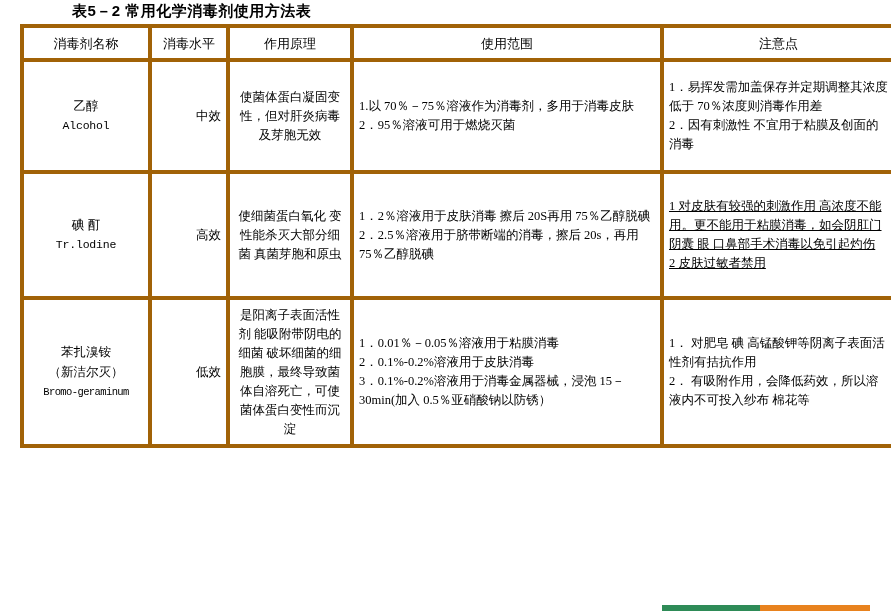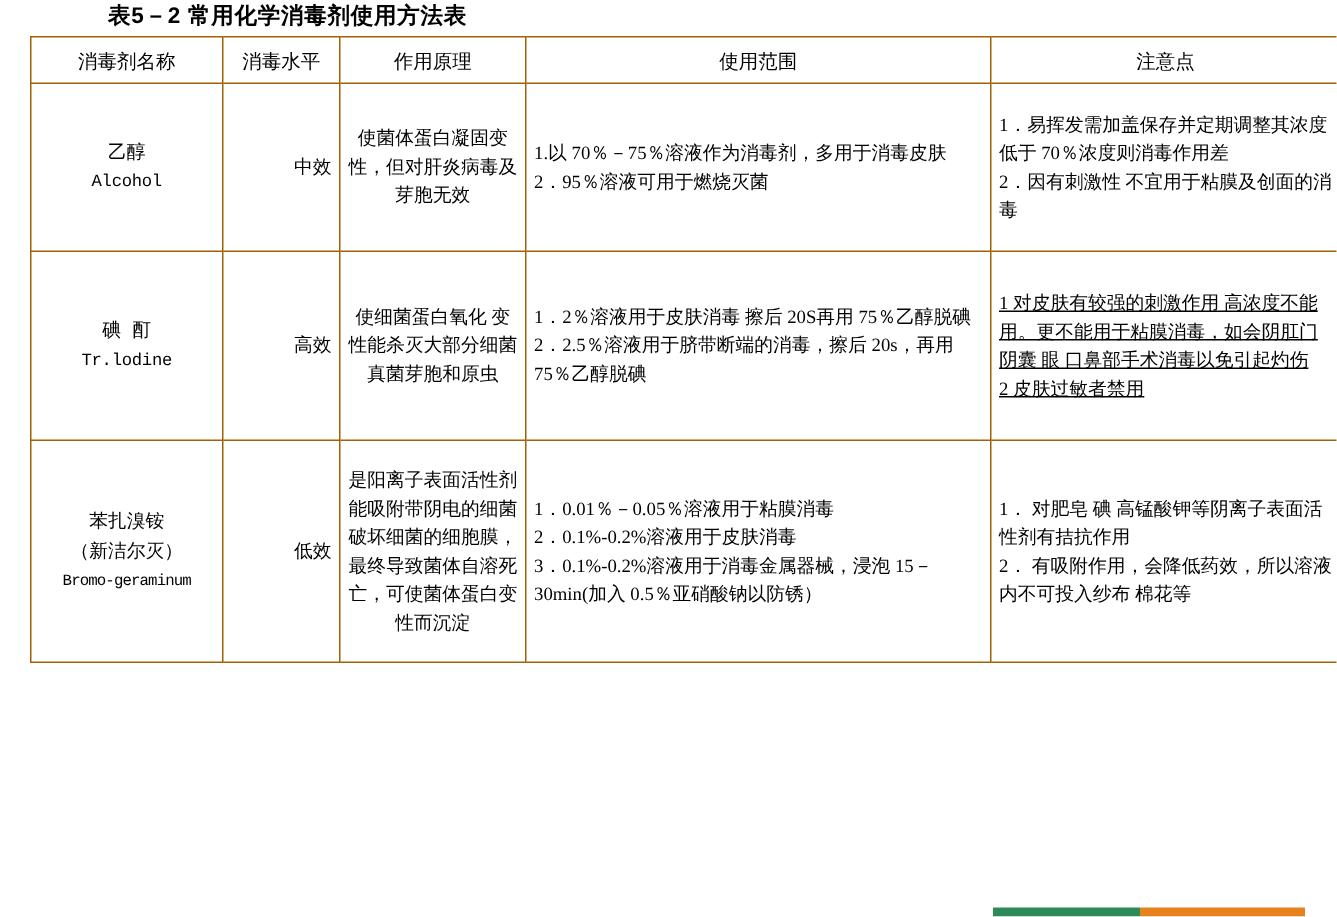--- a/index.html
+++ b/index.html
@@ -32,21 +32,21 @@
     line-height: 18px;
   }
   table.main {
     border-collapse: collapse;
     width: 873px;
     table-layout: fixed;
     font-size: 12.5px;
     line-height: 17px;
   }
   table.main td, table.main th {
-    border: 1px solid #a16207;
+    border: 4px solid #a16207;
     vertical-align: middle;
     padding: 4px 5px;
     font-weight: normal;
   }
   thead th {
     text-align: center;
     height: 22px;
     padding: 2px 4px;
     font-size: 13px;
   }
@@ -69,21 +69,21 @@
     font-family: "Liberation Mono", monospace;
     font-size: 11.5px;
     letter-spacing: -0.2px;
   }
   .latin-sm {
     font-family: "Liberation Mono", monospace;
     font-size: 10.5px;
     letter-spacing: -0.6px;
   }
   .cn {
-    font-family: Liberation Mono, monospace;
+    font-family: Liberation Sans, sans-serif;
   }
   .block { display: block; }
   
   col.w1 { width: 128px; }
   col.w2 { width: 78px; }
   col.w3 { width: 124px; }
   col.w4 { width: 310px; }
   col.w5 { width: 233px; }
   #bar-green {
     position: absolute;

